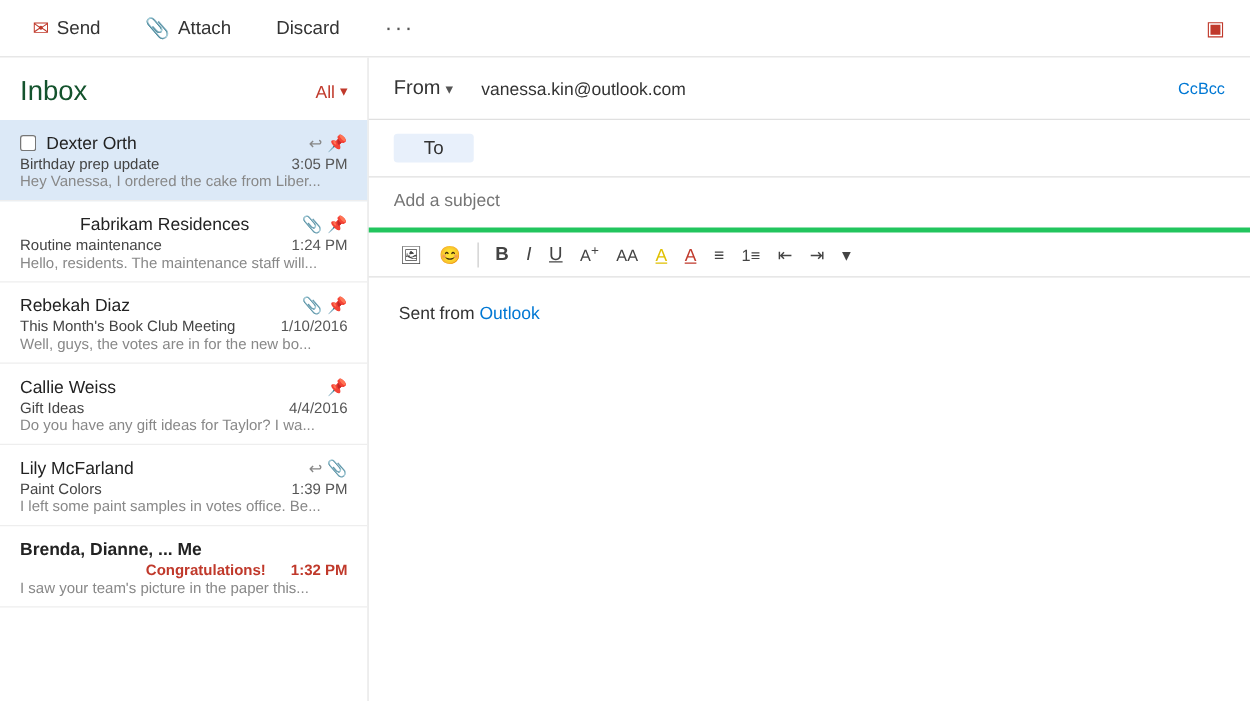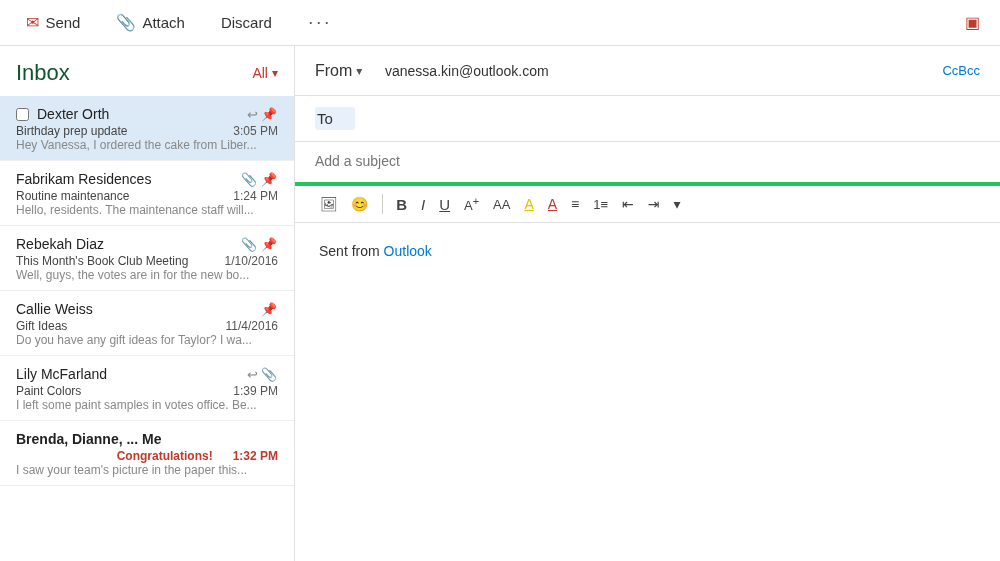--- a/index.html
+++ b/index.html
@@ -77,21 +77,21 @@
       font-size: 18px; color: #333; min-width: 60px;
     }
     .compose-from-dropdown { font-size: 12px; color: #555; cursor: pointer; }
     .compose-from-email { font-size: 14px; color: #333; margin-left: 10px; flex: 1; }
     .compose-cc-bcc { display: flex; color: #0078d4; font-size: 13px; cursor: pointer; }
 
     .compose-to-row {
       display: flex; align-items: center; padding: 10px 20px;
       border-bottom: 1px solid #e0e0e0; min-height: 46px;
     }
-    .compose-to-label { font-size: 15px; color: #333; min-width: 40px; background: #e8f0fb; padding: 3px 2px; border-radius: 3px; }
+    .compose-to-label { font-size: 15px; color: #333; min-width: 40px; background: #e8f0fb; padding: 3px 24px; border-radius: 3px; }
 
     .compose-subject-row {
       padding: 10px 20px; border-bottom: 4px solid #22c55e; min-height: 44px;
     }
     .compose-subject-input {
       width: 100%; border: none; outline: none; font-size: 14px; color: #aaa;
       font-family: inherit;
     }
 
     .compose-toolbar {
@@ -162,21 +162,21 @@
             </div>
     </div>
     <div class="email-row-subject-time">
       <span class="email-subject">Birthday prep update</span>
       <span class="email-time">3:05 PM</span>
     </div>
     <div class="email-preview">Hey Vanessa, I ordered the cake from Liber...</div>
   </div>
         <div class="email-item">
     <div class="email-row1">
-      <div style="display:flex;align-items:flex-start;">
+      <div style="display:flex;align-items:flex-start;margin-left:48px;">
 
         <span class="email-sender">Fabrikam Residences</span>
       </div>
       <div class="email-icons">
               <span class="attach-icon">📎</span>
               <span class="pin-icon">📌</span>
             </div>
     </div>
     <div class="email-row-subject-time">
       <span class="email-subject">Routine maintenance</span>
@@ -206,21 +206,21 @@
       <div style="display:flex;align-items:flex-end;">
 
         <span class="email-sender">Callie Weiss</span>
       </div>
       <div class="email-icons">
               <span class="pin-icon">📌</span>
             </div>
     </div>
     <div class="email-row-subject-time">
       <span class="email-subject">Gift Ideas</span>
-      <span class="email-time">11/4/2016</span>
+      <span class="email-time">4/4/2016</span>
     </div>
     <div class="email-preview">Do you have any gift ideas for Taylor? I wa...</div>
   </div>
         <div class="email-item">
     <div class="email-row1">
       <div style="display:flex;align-items:center;">
 
         <span class="email-sender">Lily McFarland</span>
       </div>
       <div class="email-icons">

